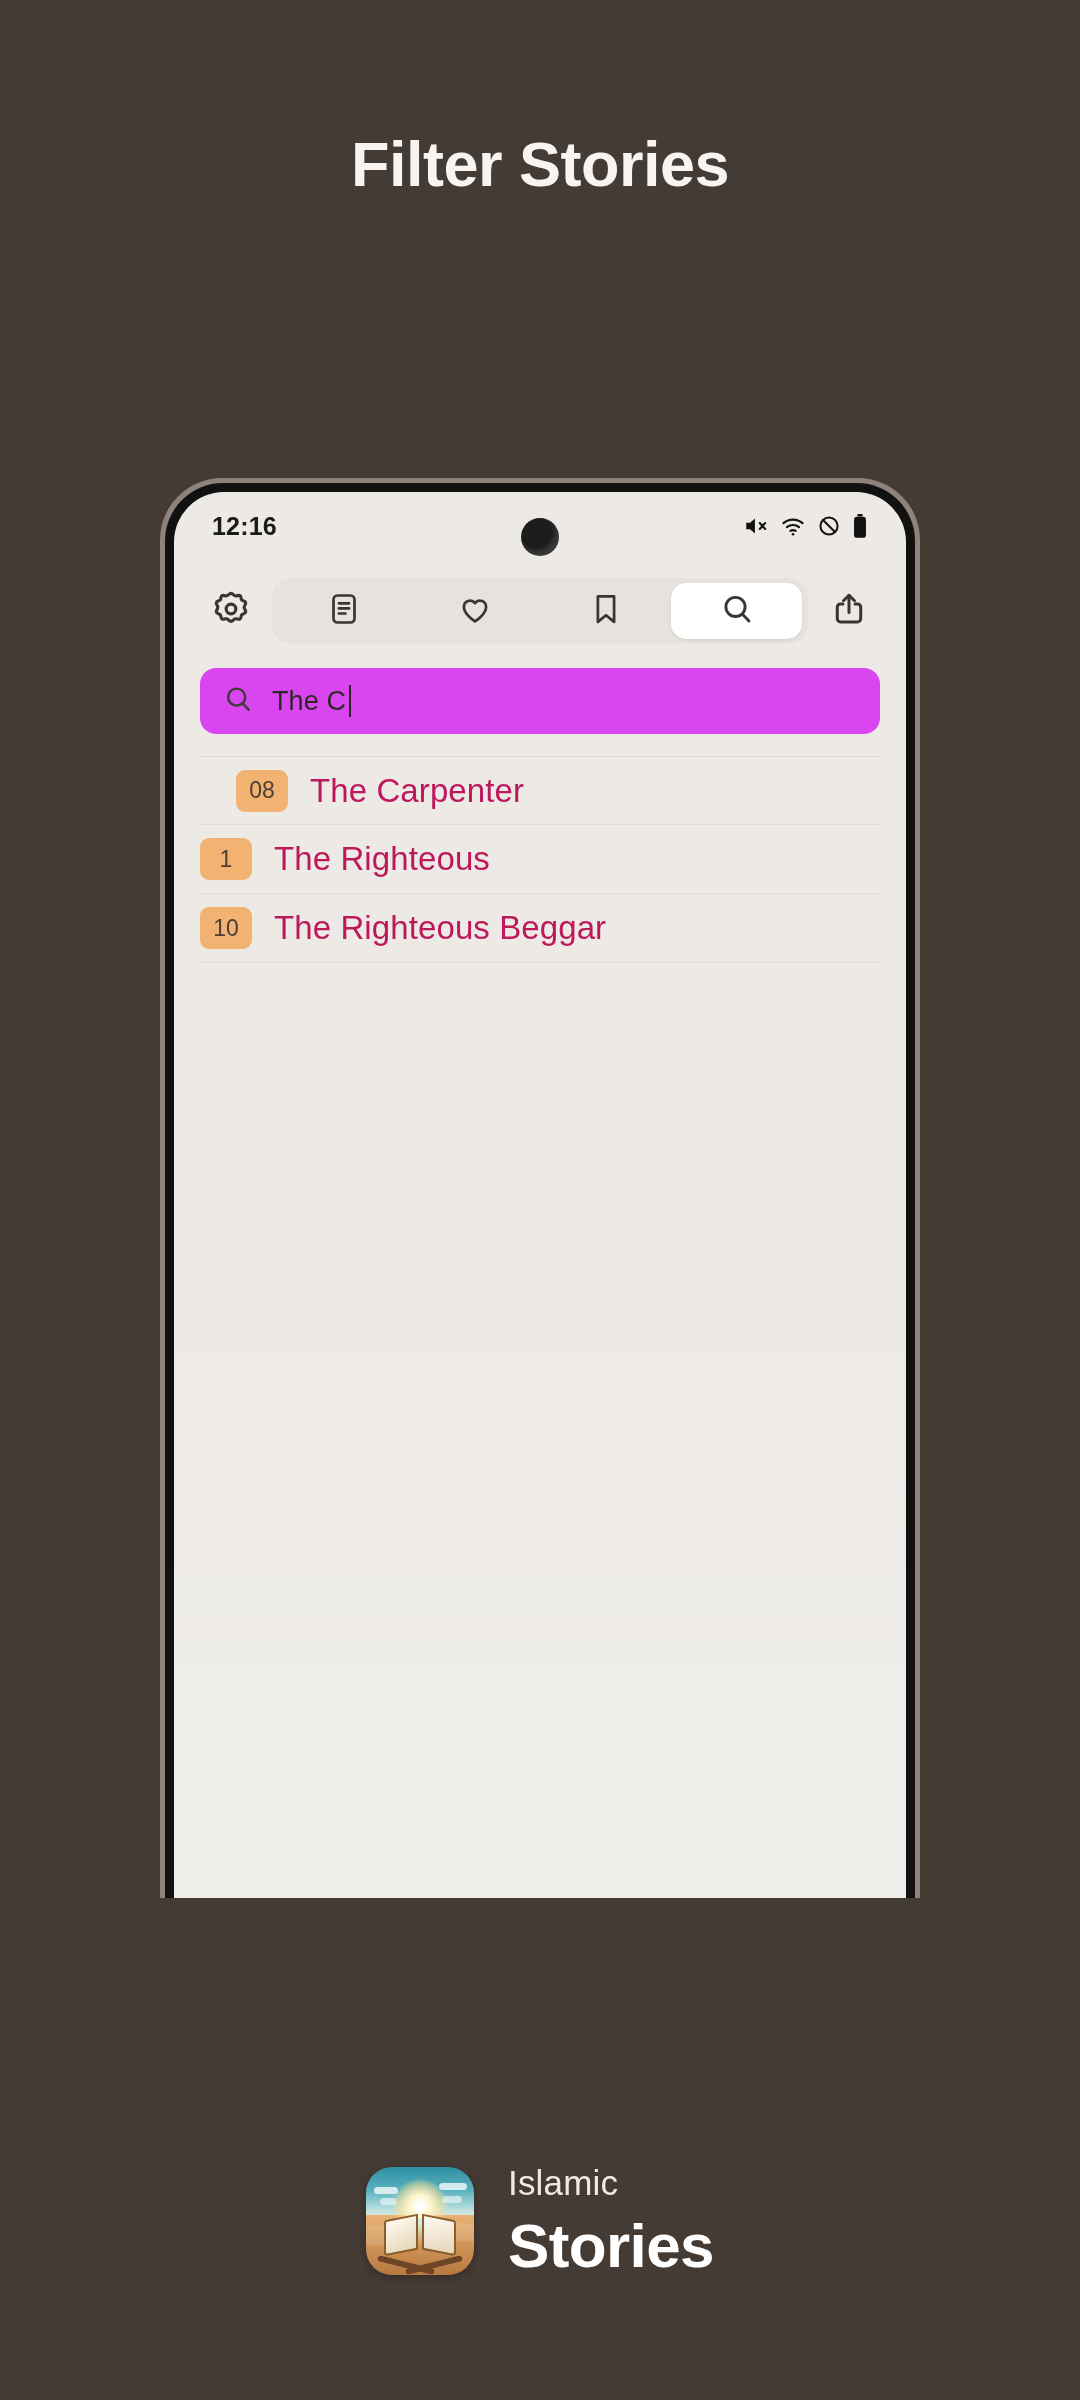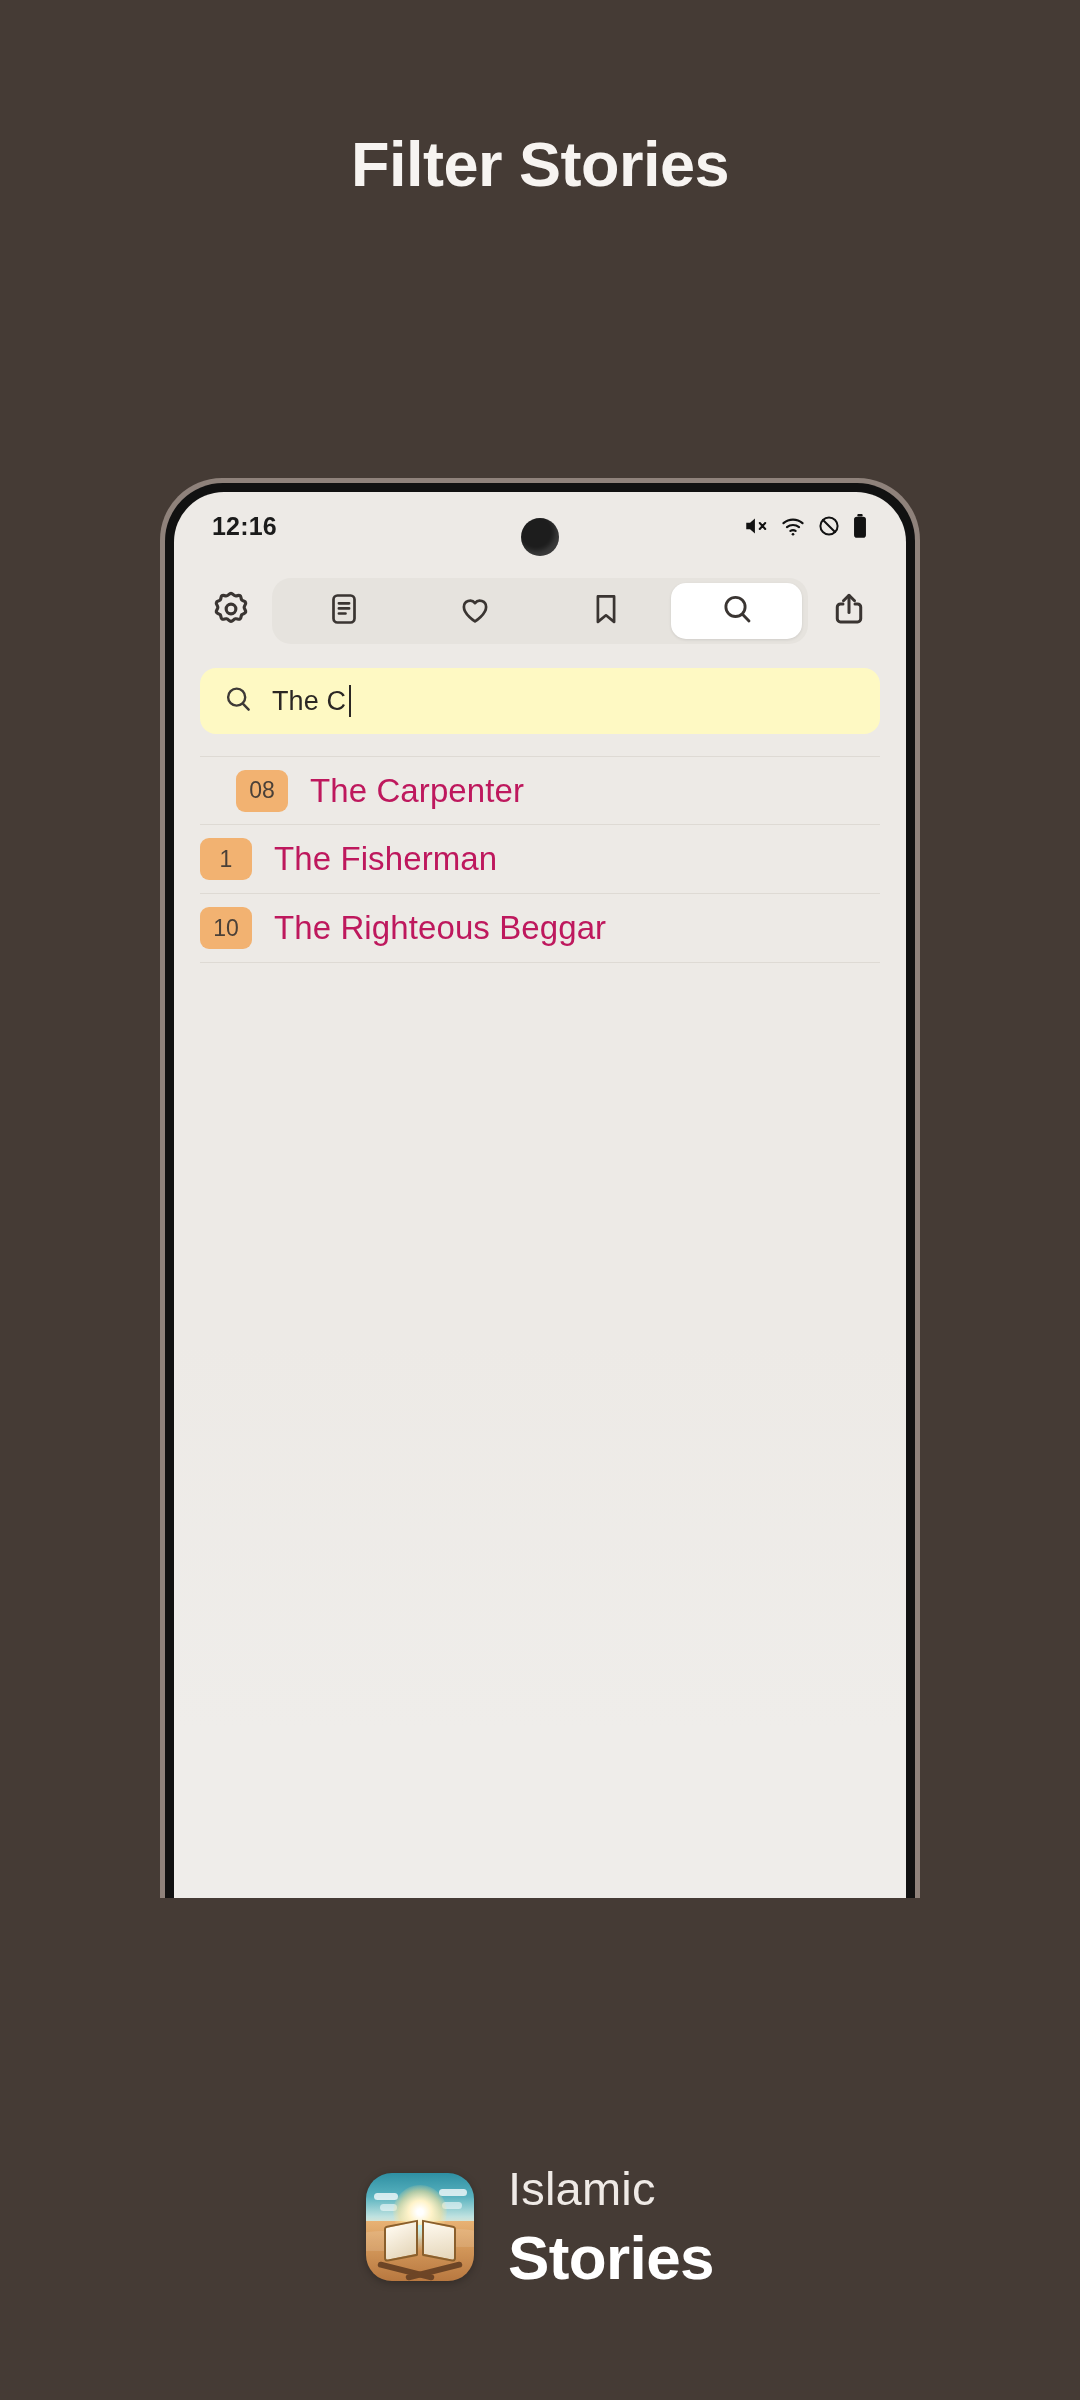--- a/index.html
+++ b/index.html
@@ -111,21 +111,21 @@
   .tab.active{
     background:#ffffff;
     box-shadow:0 1px 3px rgba(0,0,0,0.10);
   }
 
   
   .search-wrap{ position:relative; z-index:3; padding:14px 26px 0 26px; }
   .search-field{
     display:flex; align-items:center;
     height:66px;
-    background:#fef9c3;
+    background:#d946ef;
     border-radius:16px;
     padding:0 22px;
     gap:18px;
   }
   .search-field svg{ flex:none; color:#3e3a37; }
   .search-value{
     font-size:27px; color:#2b2724;
     display:flex; align-items:center;
     letter-spacing:0.1px;
   }
@@ -229,21 +229,21 @@
   .ai-pageL,.ai-pageR{
     position:absolute; bottom:0;
     width:34px; height:36px;
     background:linear-gradient(160deg,#fffaf0,#e4d5b8);
     border:2px solid #8a5f2c;
   }
   .ai-pageL{ left:0; transform:skewY(-11deg); border-radius:3px 1px 1px 4px; }
   .ai-pageR{ right:0; transform:skewY(11deg); border-radius:1px 3px 4px 1px; }
   .brand-text{ display:flex; flex-direction:column; }
   .brand-top{
-    color:#efeae6; font-size:47px; line-height:1.0;
+    color:#efeae6; font-size:35px; line-height:1.0;
     letter-spacing:0.2px; margin-bottom:15px;
   }
   .brand-main{
     color:#ffffff; font-size:62px; font-weight:bold;
     line-height:1.0; letter-spacing:-0.6px;
   }
 </style>
 </head>
 <body>
 
@@ -364,21 +364,21 @@
 
       <div class="results">
 
         <div class="row">
           <span class="badge">08</span>
           <span class="row-title">The Carpenter</span>
         </div>
 
         <div class="row">
           <span class="badge">1</span>
-          <span class="row-title">The Fisherman</span>
+          <span class="row-title">The Righteous</span>
         </div>
 
         <div class="row">
           <span class="badge">10</span>
           <span class="row-title">The Righteous Beggar</span>
         </div>
 
       </div>
 
     </div>

